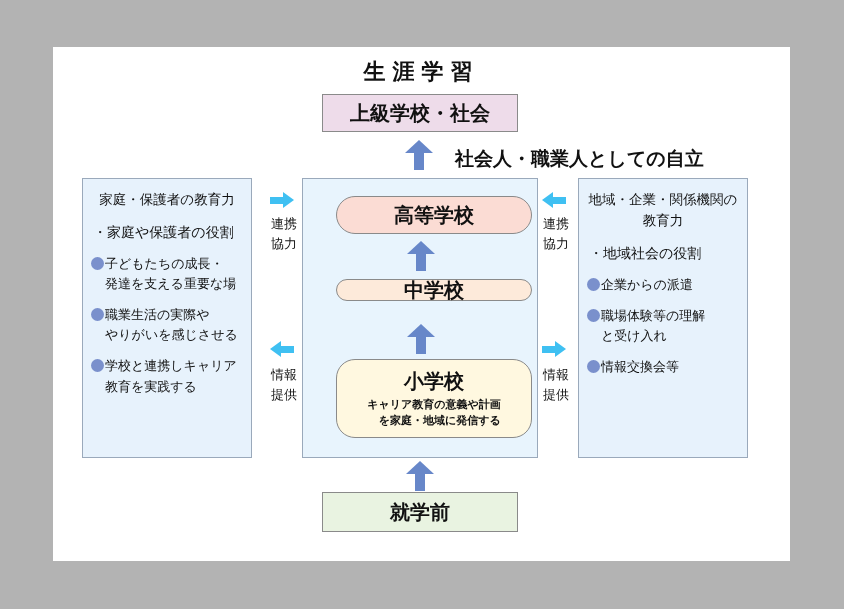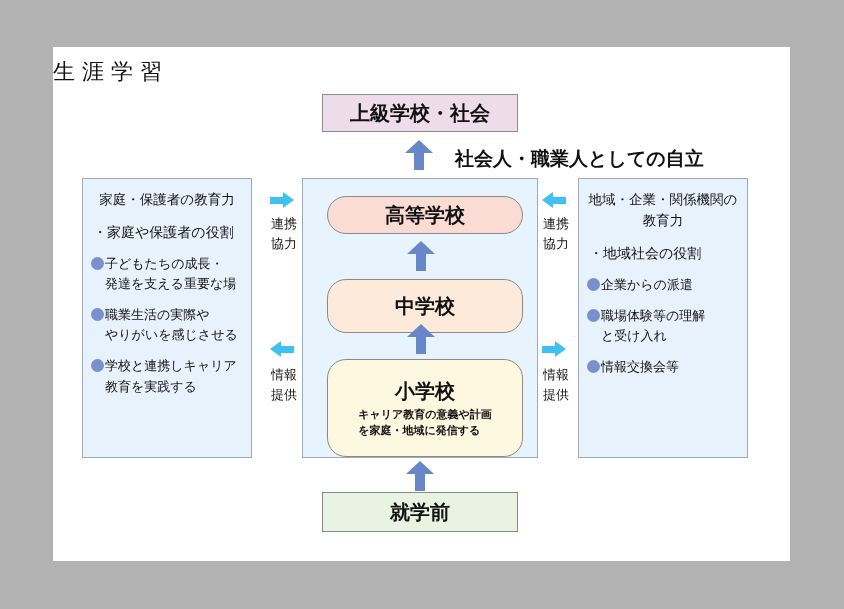--- a/index.html
+++ b/index.html
@@ -20,27 +20,27 @@
   }
   .panel{
     position:absolute; left:53px; top:47px; width:737px; height:514px;
     background:var(--panel_white);
   }
   .abs{position:absolute;}
   .pre{white-space:pre-line;}
 
   .title{
     left:0; top:10px; width:100%;
-    font-size:22px; font-weight:normal; letter-spacing:7px;
+    text-align:center; font-size:22px; font-weight:bold; letter-spacing:7px;
   }
 
   .stage-box{
     border:1px solid var(--box_border);
     display:flex; align-items:center; justify-content:center;
-    font-weight:bold; font-size:20px; text-align:left;
+    font-weight:bold; font-size:20px; text-align:right;
   }
   .top-box{ left:269px; top:47px; width:196px; height:38px; background:var(--top_box_bg); }
 
   .caption{ left:402px; top:99px; font-size:19px; font-weight:bold; }
 
   .side-box{
     top:131px; width:170px; height:280px;
     background:var(--side_bg); border:1px solid var(--side_border);
     padding:10px 8px 0 8px; font-size:13px;
   }
@@ -52,24 +52,24 @@
   .bullet-dot{
     flex:0 0 13px; width:13px; height:13px; border-radius:50%;
     background:var(--bullet); margin:3px 1px 0 0;
   }
   .bullet-text{ flex:1; }
 
   .container{
     left:249px; top:131px; width:236px; height:280px;
     background:var(--container_bg); border:1px solid var(--side_border);
   }
-  .school-box{ left:24px; width:196px;border-radius:19px; }
+  .school-box{ left:33px; width:196px;border-radius:19px; }
   .high-box{ top:17px; height:38px; background:var(--high_bg); }
-  .junior-box{ top:100px; height:54px; background:var(--junior_bg); }
-  .elem-box{ top:180px; height:98px; background:var(--elem_bg); flex-direction:column; }
+  .junior-box{ top:100px; height:22px; background:var(--junior_bg); }
+  .elem-box{ top:180px; height:79px; background:var(--elem_bg); flex-direction:column; }
   .elem-sub{ font-size:11px; font-weight:600; line-height:1.45; margin-top:2px; }
   .pre-box{ left:269px; top:445px; width:196px; height:40px; background:var(--pre_bg); }
 
   
   .arrow-up{ width:28px; }
   .arrow-up .head{
     width:0; height:0; margin:0 auto;
     border-left:14px solid transparent; border-right:14px solid transparent;
     border-bottom:13px solid var(--vertical_arrow);
   }

